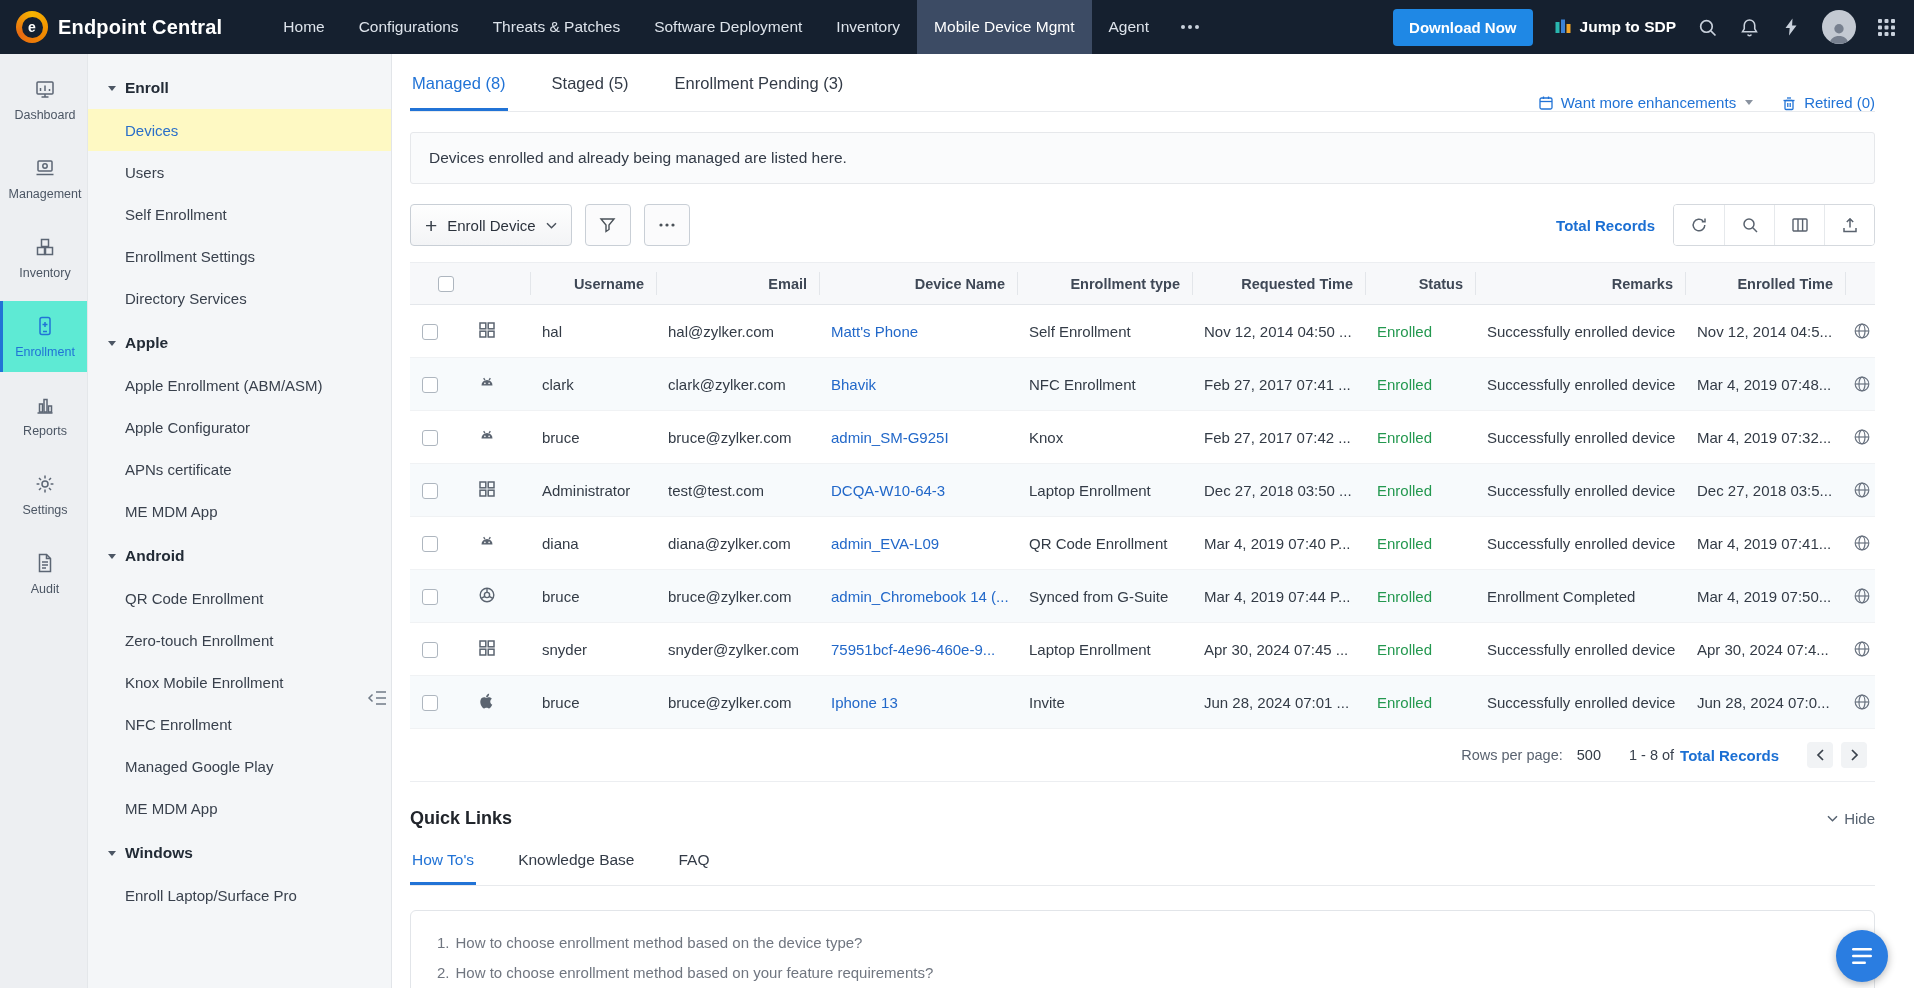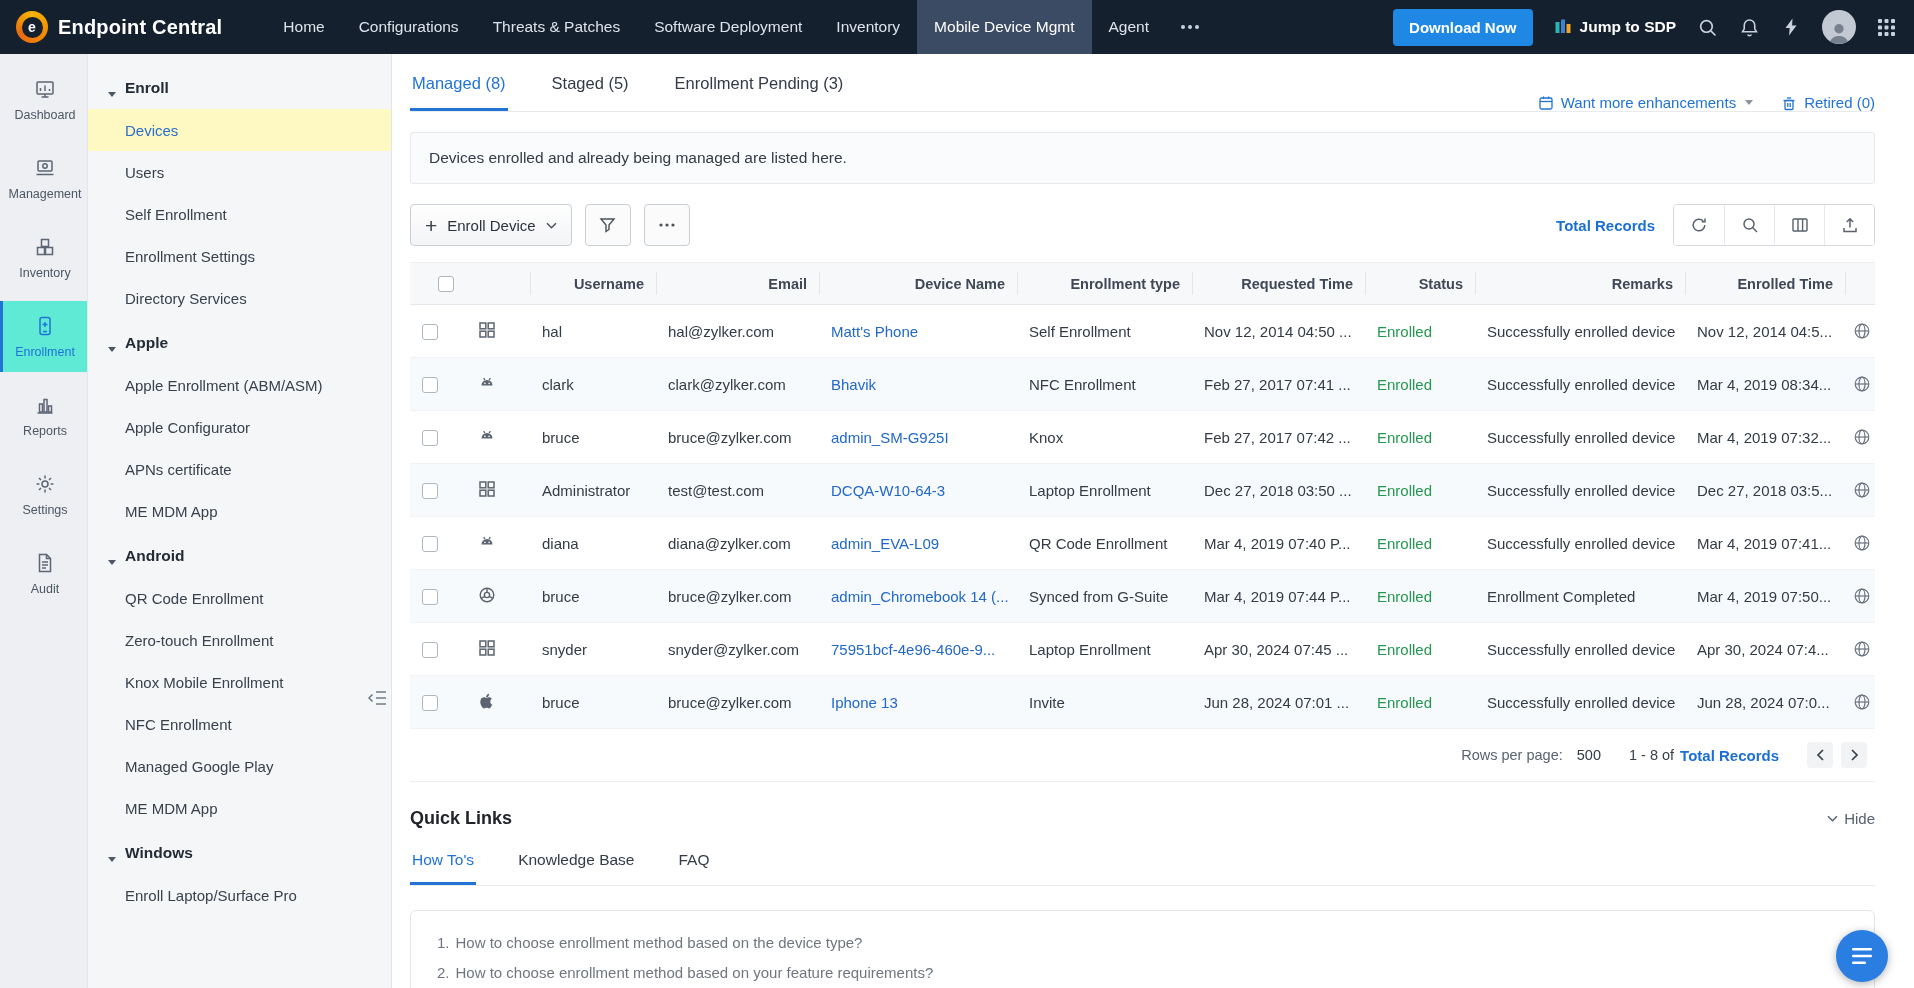--- a/index.html
+++ b/index.html
@@ -33,21 +33,21 @@
   .rail { width:88px; background:#edeff2; border-right:1px solid #e4e7ea; padding-top:10px; }
   .rail-item { display:flex; flex-direction:column; align-items:center; gap:8px;
     padding:14px 0 13px; margin-bottom:8px; font-size:12.5px; color:#4c5664;
     border-left:3px solid transparent; cursor:pointer; }
   .rail-item svg { color:#5c6674; }
   .rail-item.active { background:#5eead4; border-left-color:#2173d6; color:#2173d6; }
   .rail-item.active svg { color:#2173d6; }
 
   .sidebar { width:304px; background:#f4f6f8; border-right:1px solid #e2e5e9;
     padding-top:10px; position:relative; overflow:hidden; }
-  .side-title { display:flex; align-items:flex-end; gap:9px; font-weight:bold; font-size:15.5px;
+  .side-title { display:flex; align-items:center; gap:9px; font-weight:bold; font-size:15.5px;
     color:#222b36; padding:15px 10px 12px 20px; cursor:pointer; }
   .caret { width:0; height:0; border-left:4.5px solid transparent; border-right:4.5px solid transparent;
     border-top:5.5px solid #4c5664; }
   .side-item { padding:12.5px 10px 12.5px 37px; font-size:15px; color:#39414d; cursor:pointer; white-space:nowrap; }
   .side-item.selected { background:#fef9c3; color:#2a6fc9; }
   .collapse-handle { position:absolute; right:4px; top:636px; cursor:pointer; }
 
   
   .content { flex:1; min-width:0; padding:0 39px 0 18px; position:relative; background:#fff; }
   .tabsbar { display:flex; align-items:flex-end; height:58px; border-bottom:1px solid #e8eaed; }
@@ -496,21 +496,21 @@
                     <circle cx="11.1" cy="9.4" r="0.8" fill="#fff"></circle>
                   </svg>
                 </span></td>
             <td>clark</td>
             <td>clark@zylker.com</td>
             <td><a class="link">Bhavik</a></td>
             <td>NFC Enrollment</td>
             <td>Feb 27, 2017 07:41 ...</td>
             <td><span class="status-green">Enrolled</span></td>
             <td>Successfully enrolled device</td>
-            <td>Mar 4, 2019 08:34...</td>
+            <td>Mar 4, 2019 07:48...</td>
             <td class="col-act"><span><svg width="18" height="18" viewBox="0 0 18 18" fill="none" stroke="#6a7380" stroke-width="1.2">
                     <circle cx="9" cy="9" r="6.8"></circle>
                     <ellipse cx="9" cy="9" rx="3" ry="6.8"></ellipse>
                     <line x1="2.2" y1="9" x2="15.8" y2="9"></line>
                   </svg></span></td>
           </tr>
           <tr>
             <td><span class="checkbox"></span></td>
             <td><span class="dev-ic">
                   <svg width="18" height="18" viewBox="0 0 18 18">

